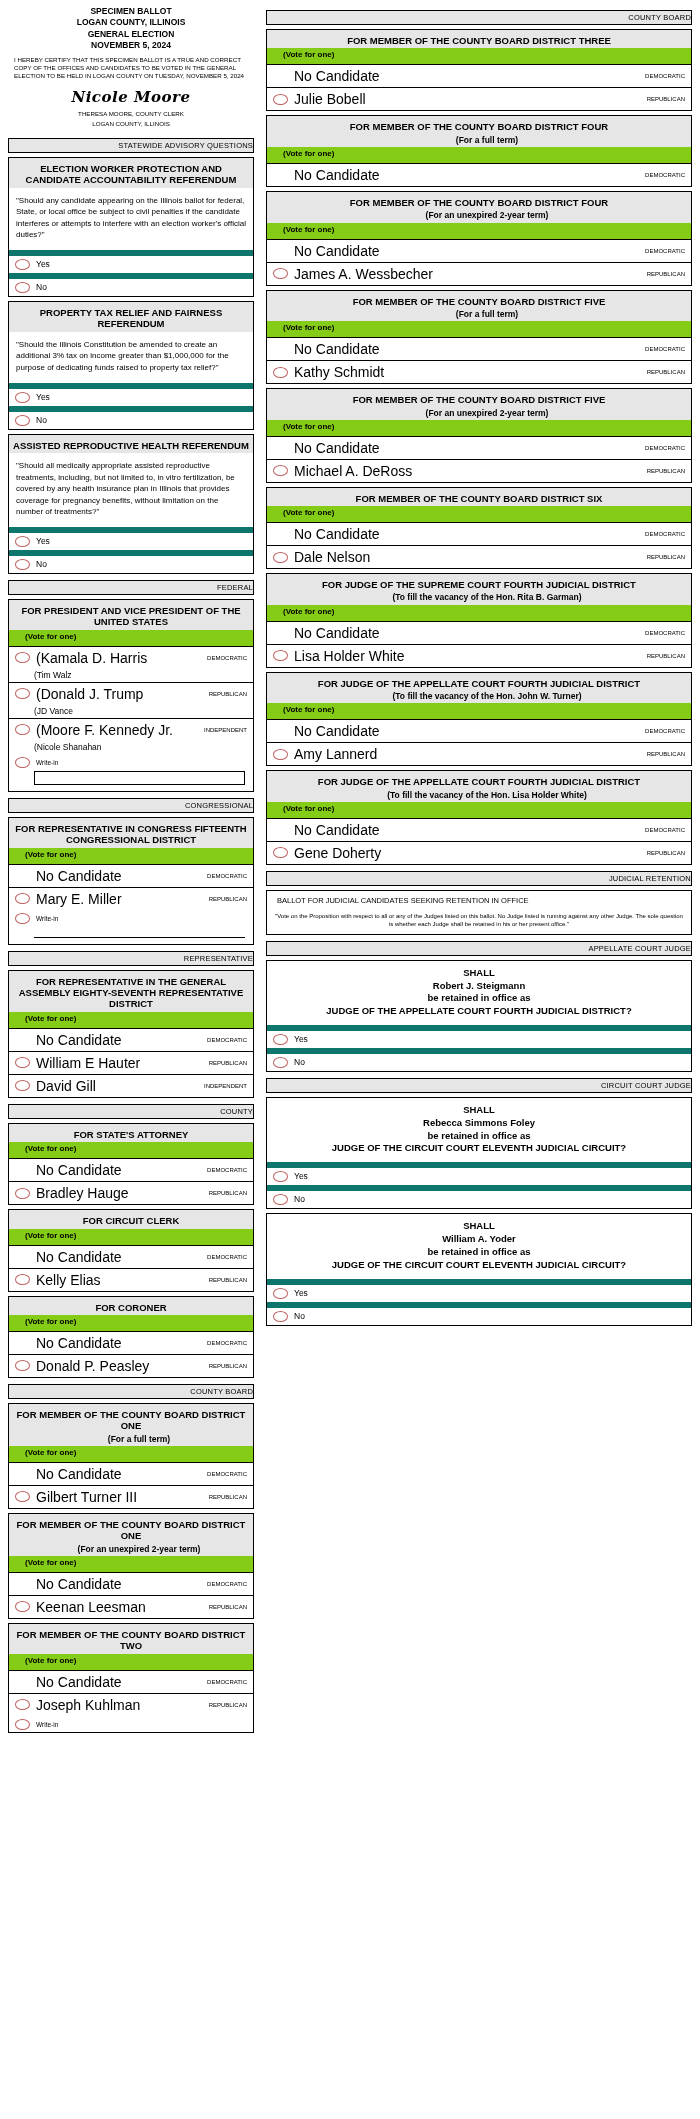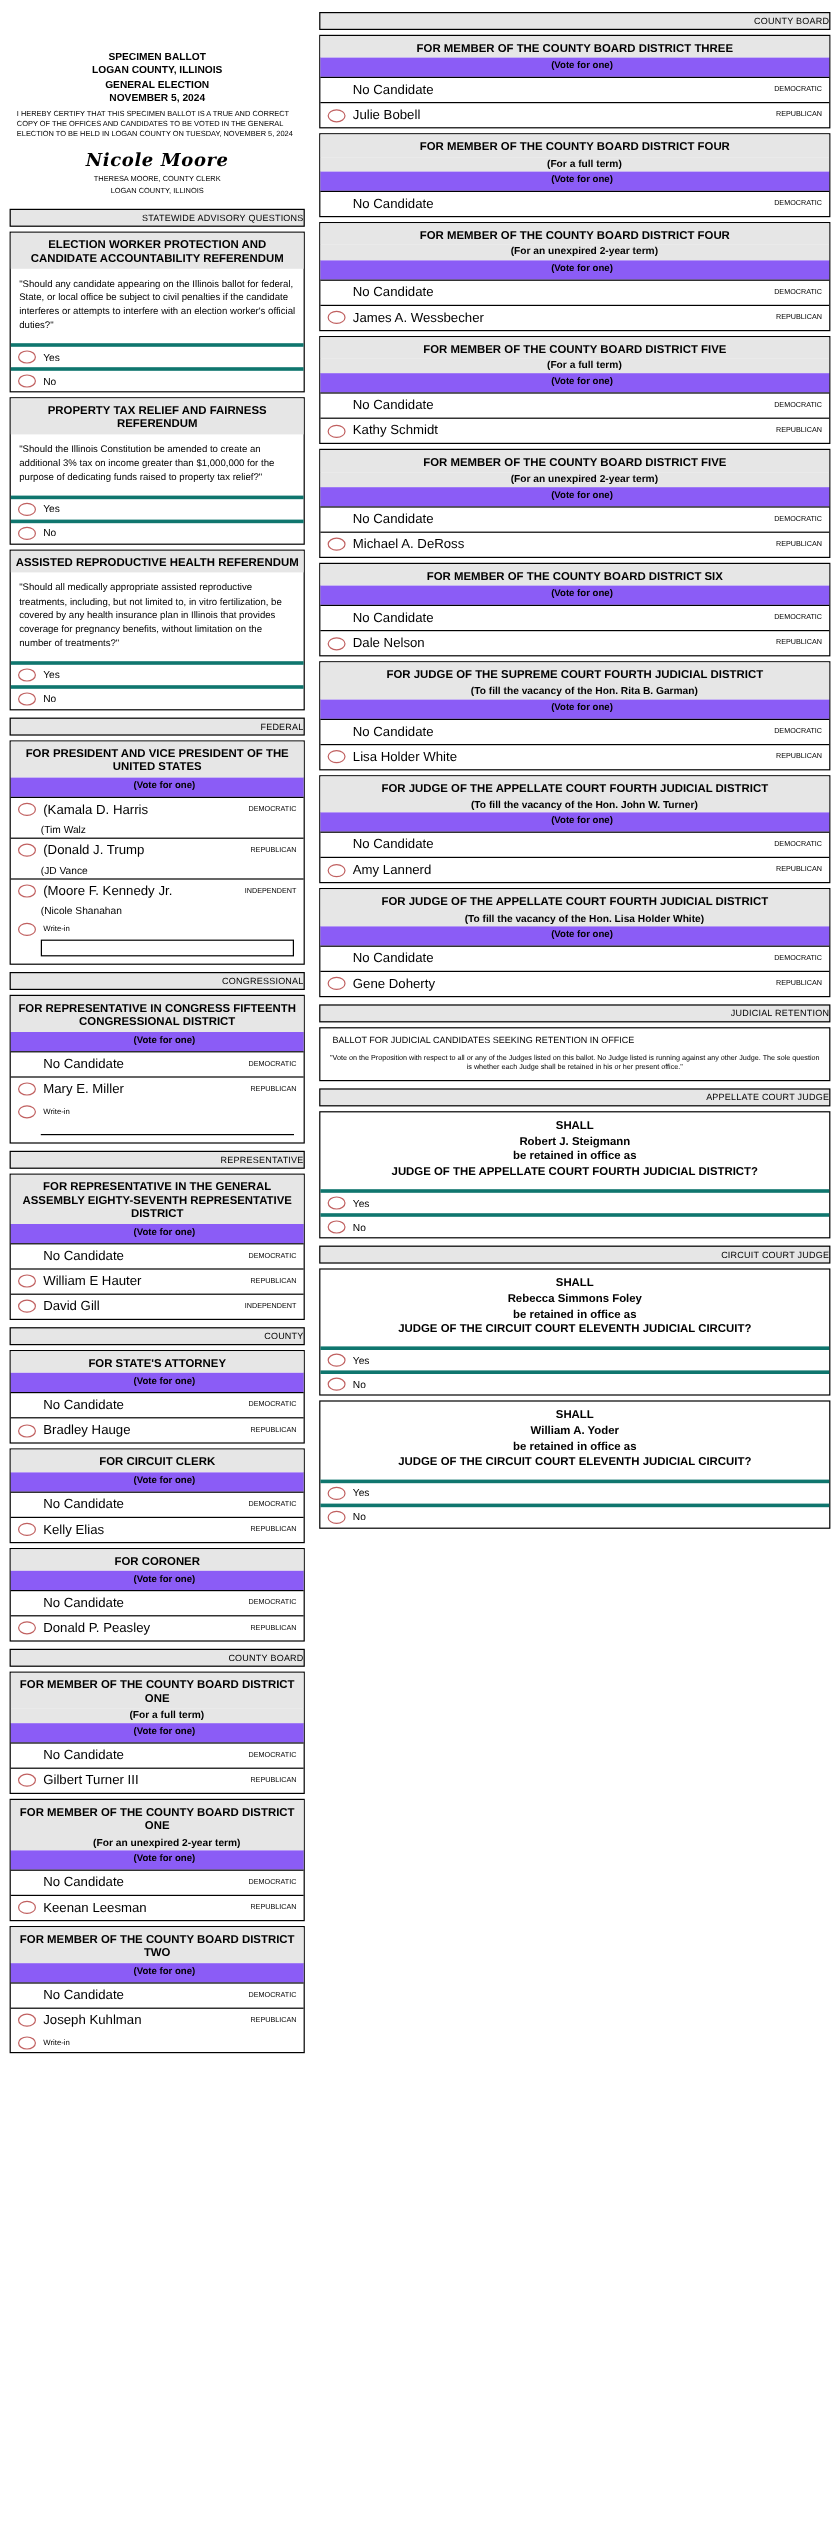--- a/index.html
+++ b/index.html
@@ -1,53 +1,53 @@
 <!DOCTYPE html>
 <html><head>
 <meta charset="utf-8">
 <style>
   html,body{margin:0;padding:0;background:#ffffff;}
   body{width:700px;height:2119px;font-family:"Liberation Sans",sans-serif;color:#000;position:relative;}
   .page{width:700px;height:2119px;position:relative;display:flex;}
   .col{box-sizing:border-box;}
-  .col-left{width:260px;padding:4px 6px 0 8px;margin-top:36px;}
+  .col-left{width:260px;padding:4px 6px 0 8px;}
   .col-right{width:440px;padding:4px 8px 0 6px;}
 
   
   .ballot-head{text-align:center;font-size:8.5px;line-height:1.35;font-weight:bold;padding:2px 4px 4px 4px;}
   .ballot-head .t1{font-size:8.5px;}
   .cert{font-size:6.2px;font-weight:normal;text-align:left;line-height:1.3;margin-top:4px;padding:0 2px;}
   .sig{font-family:"DejaVu Serif",serif;font-style:italic;font-size:15px;text-align:center;margin:7px 0 2px 0;letter-spacing:.5px;}
   .clerk{font-size:6.2px;font-weight:normal;text-align:center;line-height:1.5;}
 
   
   .band{background:#e6e6e6;border:1px solid #000;text-align:right;font-size:7.5px;padding:2px 0;margin:6px 0 0 0;letter-spacing:.2px;}
 
   
   .contest{border:1.5px solid #000;background:#fff;margin-top:4px;}
   .contest-title{background:#e6e6e6;text-align:center;font-weight:bold;font-size:9.5px;line-height:1.2;padding:5px 4px 2px 4px;}
   .contest-sub{background:#e6e6e6;text-align:center;font-weight:bold;font-size:8.5px;line-height:1.2;padding:0 4px 2px 20px;}
-  .vote-for{background:#8b5cf6;text-align:center;font-weight:bold;font-size:8px;padding:2px 4px 5px 16px;}
+  .vote-for{background:#84cc16;text-align:left;font-weight:bold;font-size:8px;padding:2px 4px 5px 16px;}
   .qtext{font-size:8px;line-height:1.45;padding:7px 7px 9px 7px;}
 
   .cand{display:flex;align-items:center;border-top:1px solid #000;padding:3px 6px 3px 6px;min-height:14px;}
   .oval{width:13px;height:9px;border:1.2px solid #c06060;border-radius:50%;flex:0 0 13px;margin-right:6px;background:#fff;}
   .oval.hidden{visibility:hidden;}
-  .cname{font-size:11px;flex:1;}
+  .cname{font-size:14px;flex:1;}
   .cparty{font-size:6px;text-align:right;white-space:nowrap;padding-left:6px;}
   .running{display:flex;align-items:center;padding:1px 6px 2px 25px;font-size:8.5px;}
   .writein{display:flex;align-items:center;padding:3px 6px 2px 6px;}
   .writein .wl{font-size:6.5px;}
   .writein-line{border-bottom:1px solid #000;height:11px;margin:0 8px 6px 25px;}
   .writein-box{border:1px solid #000;height:12px;margin:1px 8px 6px 25px;}
 
   .note{font-size:6px;line-height:1.35;text-align:center;padding:4px 8px 6px 8px;}
   .note-title{font-size:7.5px;text-align:left;line-height:1.3;padding:5px 10px 2px 10px;}
   .retain{text-align:center;font-weight:bold;font-size:9.5px;line-height:1.35;padding:6px 6px 7px 6px;}
-  .yn{display:flex;align-items:center;border-top:3px solid #0f766e;padding:3px 6px;}
+  .yn{display:flex;align-items:flex-start;border-top:6px solid #0f766e;padding:3px 6px;}
   .yn .cname{font-size:8.5px;}
 </style>
 </head>
 <body>
 
 <div class="page">
 
   <div class="col col-left">
 
     <div class="ballot-head">

